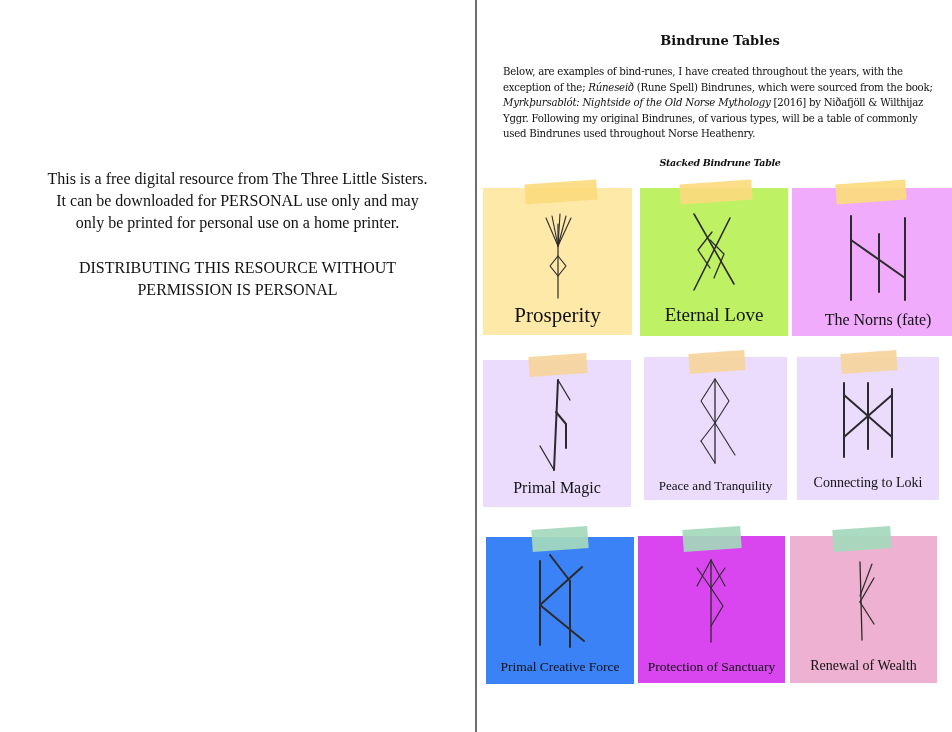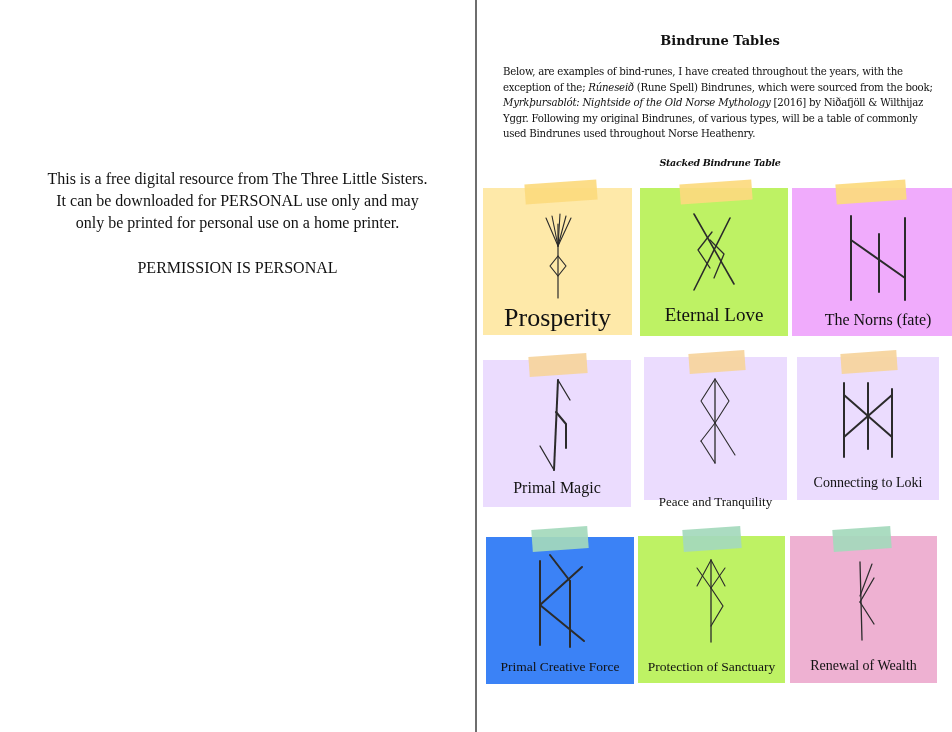--- a/index.html
+++ b/index.html
@@ -24,20 +24,21 @@
 </head>
 <body>
 
 <div class="notice">
   <div class="p1">
     <p>This is a free digital resource from The Three Little Sisters.</p>
     <p>It can be downloaded for PERSONAL use only and may</p>
     <p>only be printed for personal use on a home printer.</p>
   </div>
   <div class="p2">
+    <p>DISTRIBUTING THIS RESOURCE WITHOUT</p>
     <p>PERMISSION IS PERSONAL</p>
   </div>
 </div>
 
 <div class="divider"></div>
 
 <div class="title">Bindrune Tables</div>
 <div class="intro"><span>Below, are examples of bind-runes, I have created throughout the years, with the exception of the; </span><i>Rúneseið</i><span> (Rune Spell) Bindrunes, which were sourced from the book; </span><i>Myrkþursablót: Nightside of the Old Norse Mythology</i><span> [2016] by Niðafjöll &amp; Wilthijaz Yggr. Following my original Bindrunes, of various types, will be a table of commonly used Bindrunes used throughout Norse Heathenry.</span></div>
 <div class="subtitle">Stacked Bindrune Table</div>
 
@@ -47,21 +48,21 @@
     <svg width="60" height="88" viewBox="0 0 60 88">
       <line x1="30" y1="12" x2="30" y2="86" stroke-width="1.2"></line>
       <line x1="30" y1="34" x2="18" y2="6" stroke-width="1.1"></line>
       <line x1="30" y1="34" x2="24" y2="4" stroke-width="1.1"></line>
       <line x1="30" y1="34" x2="32" y2="2" stroke-width="1.1"></line>
       <line x1="30" y1="34" x2="38" y2="4" stroke-width="1.1"></line>
       <line x1="30" y1="34" x2="43" y2="6" stroke-width="1.1"></line>
       <polygon points="30,44 38,54 30,64 22,54" stroke-width="1.2"></polygon>
     </svg>
   </div>
-  <div class="label" style="top:115px;font-size:26px;">Prosperity</div>
+  <div class="label" style="top:115px;font-size:21px;">Prosperity</div>
 </div>
 
 <div class="note" style="left:640px;top:188px;width:148px;height:148px;background:#bef264;">
   <div class="tape" style="left:40px;top:-6px;width:72px;background:#FCDA7E;transform:rotate(-4deg);"></div>
   <div class="rune" style="top:22px;">
     <svg width="60" height="84" viewBox="0 0 60 84">
       <line x1="10" y1="4" x2="50" y2="74" stroke-width="1.6"></line>
       <line x1="46" y1="8" x2="10" y2="80" stroke-width="1.6"></line>
       <polyline points="28,22 14,40 26,58" stroke-width="1.3"></polyline>
       <polyline points="26,30 40,44 30,68" stroke-width="1.3"></polyline>
@@ -100,21 +101,21 @@
   <div class="tape" style="left:45px;top:-5px;width:56px;background:#F6D49C;transform:rotate(-4deg);"></div>
   <div class="rune" style="top:20px;">
     <svg width="50" height="90" viewBox="0 0 50 90">
       <line x1="24" y1="2" x2="24" y2="86" stroke-width="1.3"></line>
       <polygon points="24,2 38,24 24,46 10,24" stroke-width="1.1"></polygon>
       <line x1="24" y1="46" x2="10" y2="64" stroke-width="1.1"></line>
       <line x1="10" y1="64" x2="24" y2="86" stroke-width="1.1"></line>
       <line x1="24" y1="46" x2="44" y2="78" stroke-width="1.1"></line>
     </svg>
   </div>
-  <div class="label" style="top:121px;font-size:13px;margin-top:16px;">Peace and Tranquility</div>
+  <div class="label" style="top:121px;font-size:13px;">Peace and Tranquility</div>
 </div>
 
 <div class="note" style="left:797px;top:357px;width:142px;height:143px;background:#EBDCFE;">
   <div class="tape" style="left:44px;top:-5px;width:56px;background:#F6D49C;transform:rotate(-4deg);"></div>
   <div class="rune" style="top:22px;">
     <svg width="60" height="80" viewBox="0 0 60 80">
       <line x1="6" y1="4" x2="6" y2="78" stroke-width="2"></line>
       <line x1="30" y1="4" x2="30" y2="70" stroke-width="2"></line>
       <line x1="54" y1="10" x2="54" y2="78" stroke-width="2"></line>
       <line x1="6" y1="16" x2="54" y2="58" stroke-width="2"></line>
@@ -131,21 +132,21 @@
       <line x1="10" y1="8" x2="10" y2="92" stroke-width="2"></line>
       <line x1="40" y1="28" x2="40" y2="94" stroke-width="2"></line>
       <line x1="20" y1="2" x2="40" y2="28" stroke-width="2"></line>
       <line x1="52" y1="14" x2="10" y2="52" stroke-width="2"></line>
       <line x1="10" y1="52" x2="54" y2="88" stroke-width="2"></line>
     </svg>
   </div>
   <div class="label" style="top:122px;font-size:13.5px;">Primal Creative Force</div>
 </div>
 
-<div class="note" style="left:638px;top:536px;width:147px;height:147px;background:#bef264;">
+<div class="note" style="left:638px;top:536px;width:147px;height:147px;background:#d946ef;">
   <div class="tape" style="left:45px;top:-8px;width:58px;height:22px;background:#A4D9BC;transform:rotate(-4deg);"></div>
   <div class="rune" style="top:20px;">
     <svg width="50" height="90" viewBox="0 0 50 90">
       <line x1="24" y1="4" x2="24" y2="86" stroke-width="1.3"></line>
       <line x1="24" y1="4" x2="10" y2="30" stroke-width="1.1"></line>
       <line x1="24" y1="4" x2="38" y2="30" stroke-width="1.1"></line>
       <line x1="10" y1="12" x2="24" y2="32" stroke-width="1.1"></line>
       <line x1="38" y1="12" x2="24" y2="32" stroke-width="1.1"></line>
       <polyline points="24,32 36,50 24,70" stroke-width="1.2"></polyline>
     </svg>

